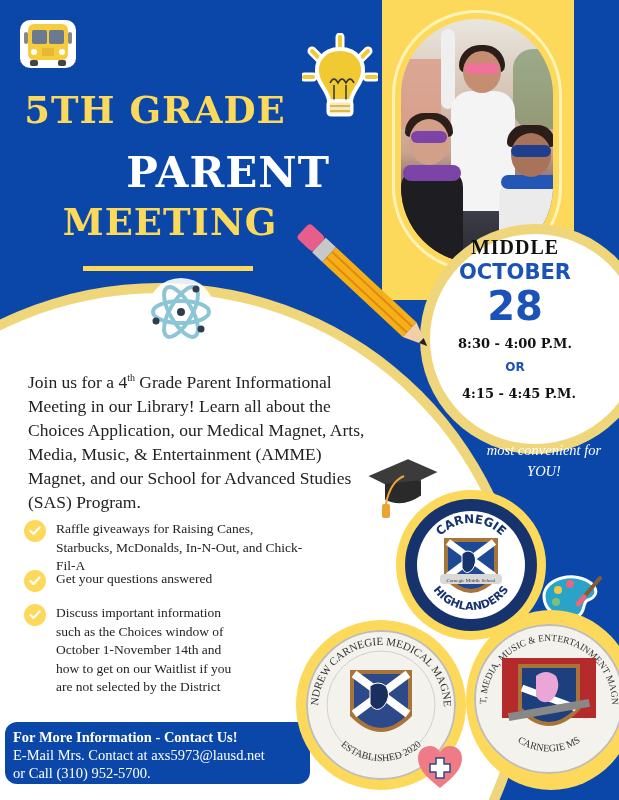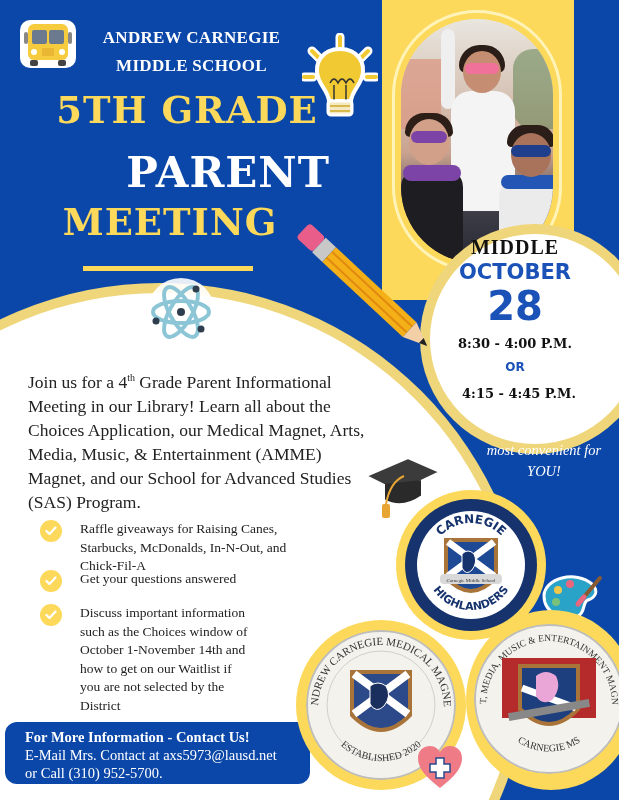--- a/index.html
+++ b/index.html
@@ -35,21 +35,21 @@
   .main-ring { position: absolute; left: -210px; top: 283px; width: 740px; height: 740px; border-radius: 50%; background: #efd67a; }
   .main-circle { position: absolute; left: -200px; top: 293px; width: 720px; height: 720px; border-radius: 50%; background: #ffffff; }
 
   
   .date-ring { position: absolute; left: 420px; top: 224px; width: 230px; height: 230px; border-radius: 50%; background: #efd67a; }
   .date-circle { position: absolute; left: 430px; top: 234px; width: 210px; height: 210px; border-radius: 50%; background: #ffffff; }
 
   
   .bus { position: absolute; left: 18px; top: 18px; width: 60px; height: 52px; }
   .school-name { position: absolute; left: 84px; top: 24px; width: 215px; text-align: center; color: #fff; font-family: "Liberation Serif", serif; font-weight: bold; font-size: 17px; line-height: 28px; letter-spacing: 0.3px; }
-  .title-5th { position: absolute; left: 20px; top: 88px; width: 270px; text-align: center; color: #fcd95a; font-family: "DejaVu Serif", serif; font-weight: bold; font-size: 37px; letter-spacing: 1px; margin-left: 32px; }
+  .title-5th { position: absolute; left: 20px; top: 88px; width: 270px; text-align: center; color: #fcd95a; font-family: "DejaVu Serif", serif; font-weight: bold; font-size: 37px; letter-spacing: 1px; }
   .title-parent { position: absolute; left: 20px; top: 148px; width: 310px; text-align: right; color: #ffffff; font-family: "DejaVu Serif", serif; font-weight: bold; font-size: 42px; letter-spacing: 1px; }
   .title-meeting { position: absolute; left: 20px; top: 200px; width: 300px; text-align: center; color: #fcd95a; font-family: "DejaVu Serif", serif; font-weight: bold; font-size: 37px; letter-spacing: 1px; }
   .title-rule { position: absolute; left: 83px; top: 266px; width: 170px; height: 5px; background: #fcd95a; }
 
   .bulb { position: absolute; left: 302px; top: 33px; width: 76px; height: 100px; }
   .pencil { position: absolute; left: 290px; top: 218px; width: 150px; height: 140px; }
   .atom { position: absolute; left: 144px; top: 275px; width: 74px; height: 74px; }
 
   
   .date-block { position: absolute; left: 430px; top: 234px; width: 210px; text-align: center; }
@@ -60,26 +60,26 @@
   .d-or { position: absolute; left: 0; top: 126px; width: 170px; color: #1a52b8; font-family: "DejaVu Sans", sans-serif; font-weight: bold; font-size: 12px; }
   .d-time2 { position: absolute; left: 4px; top: 152px; width: 170px; color: #111; font-family: "DejaVu Serif", serif; font-weight: bold; font-size: 13px; }
 
   .attend { position: absolute; left: 474px; top: 440px; width: 140px; text-align: center; color: #fff; font-family: "Liberation Serif", serif; font-style: italic; font-size: 14.5px; line-height: 21px; }
 
   
   .intro { position: absolute; left: 28px; top: 366px; width: 355px; color: #222; font-family: "Liberation Serif", serif; font-size: 17.5px; line-height: 24px; }
   .intro sup { font-size: 10px; }
 
   .bullets { position: absolute; left: 24px; top: 520px; width: 280px; }
-  .bullet { position: absolute; left: 16px; display: flex; gap: 8px; }
+  .bullet { position: absolute; left: 0; display: flex; }
   .check { width: 22px; height: 22px; border-radius: 50%; background: #fcd95a; flex: none; display: flex; align-items: center; justify-content: center; }
   .bullet-text { margin-left: 10px; color: #222; font-family: "Liberation Serif", serif; font-size: 13.5px; line-height: 18.5px; }
 
   
-  .contact { position: absolute; left: 5px; top: 722px; width: 305px; height: 62px; background: #0b47a8; border-radius: 12px; padding: 6px 20px; color: #fff; font-family: "Liberation Serif", serif; font-size: 14.5px; line-height: 18px; }
+  .contact { position: absolute; left: 5px; top: 722px; width: 305px; height: 62px; background: #0b47a8; border-radius: 12px; padding: 6px 8px; color: #fff; font-family: "Liberation Serif", serif; font-size: 14.5px; line-height: 18px; }
   .contact .c-title { font-weight: bold; }
 
   
   .logo-ring { position: absolute; border-radius: 50%; background: #fcd95a; }
   .logo-main { position: absolute; border-radius: 50%; }
   .cap { position: absolute; left: 362px; top: 452px; width: 80px; height: 78px; }
   .palette { position: absolute; left: 536px; top: 568px; width: 70px; height: 56px; }
   .heart { position: absolute; left: 416px; top: 744px; width: 48px; height: 46px; }
 </style>
 </head>
@@ -123,24 +123,20 @@
     <rect x="31" y="12" width="15" height="14" rx="2" fill="#6b7a8f"></rect>
     <rect x="6" y="14" width="4" height="12" rx="2" fill="#888"></rect>
     <rect x="50" y="14" width="4" height="12" rx="2" fill="#888"></rect>
     <rect x="24" y="30" width="12" height="8" fill="#eab734"></rect>
     <circle cx="16" cy="34" r="3" fill="#fff"></circle>
     <circle cx="44" cy="34" r="3" fill="#fff"></circle>
     <rect x="12" y="42" width="8" height="6" rx="2" fill="#444"></rect>
     <rect x="40" y="42" width="8" height="6" rx="2" fill="#444"></rect>
   </svg>
 
-  <div class="school-name">
-    <div>ANDREW CARNEGIE</div>
-    <div>MIDDLE SCHOOL</div>
-  </div>
 
   <div class="title-5th">5TH GRADE</div>
   <div class="title-parent">PARENT</div>
   <div class="title-meeting">MEETING</div>
   <div class="title-rule"></div>
 
   <svg class="bulb" viewBox="0 0 76 100">
     <g stroke="#fff" stroke-width="9" stroke-linecap="round">
       <line x1="38" y1="4" x2="38" y2="14"></line>
         <line x1="10" y1="18" x2="17" y2="25"></line>

